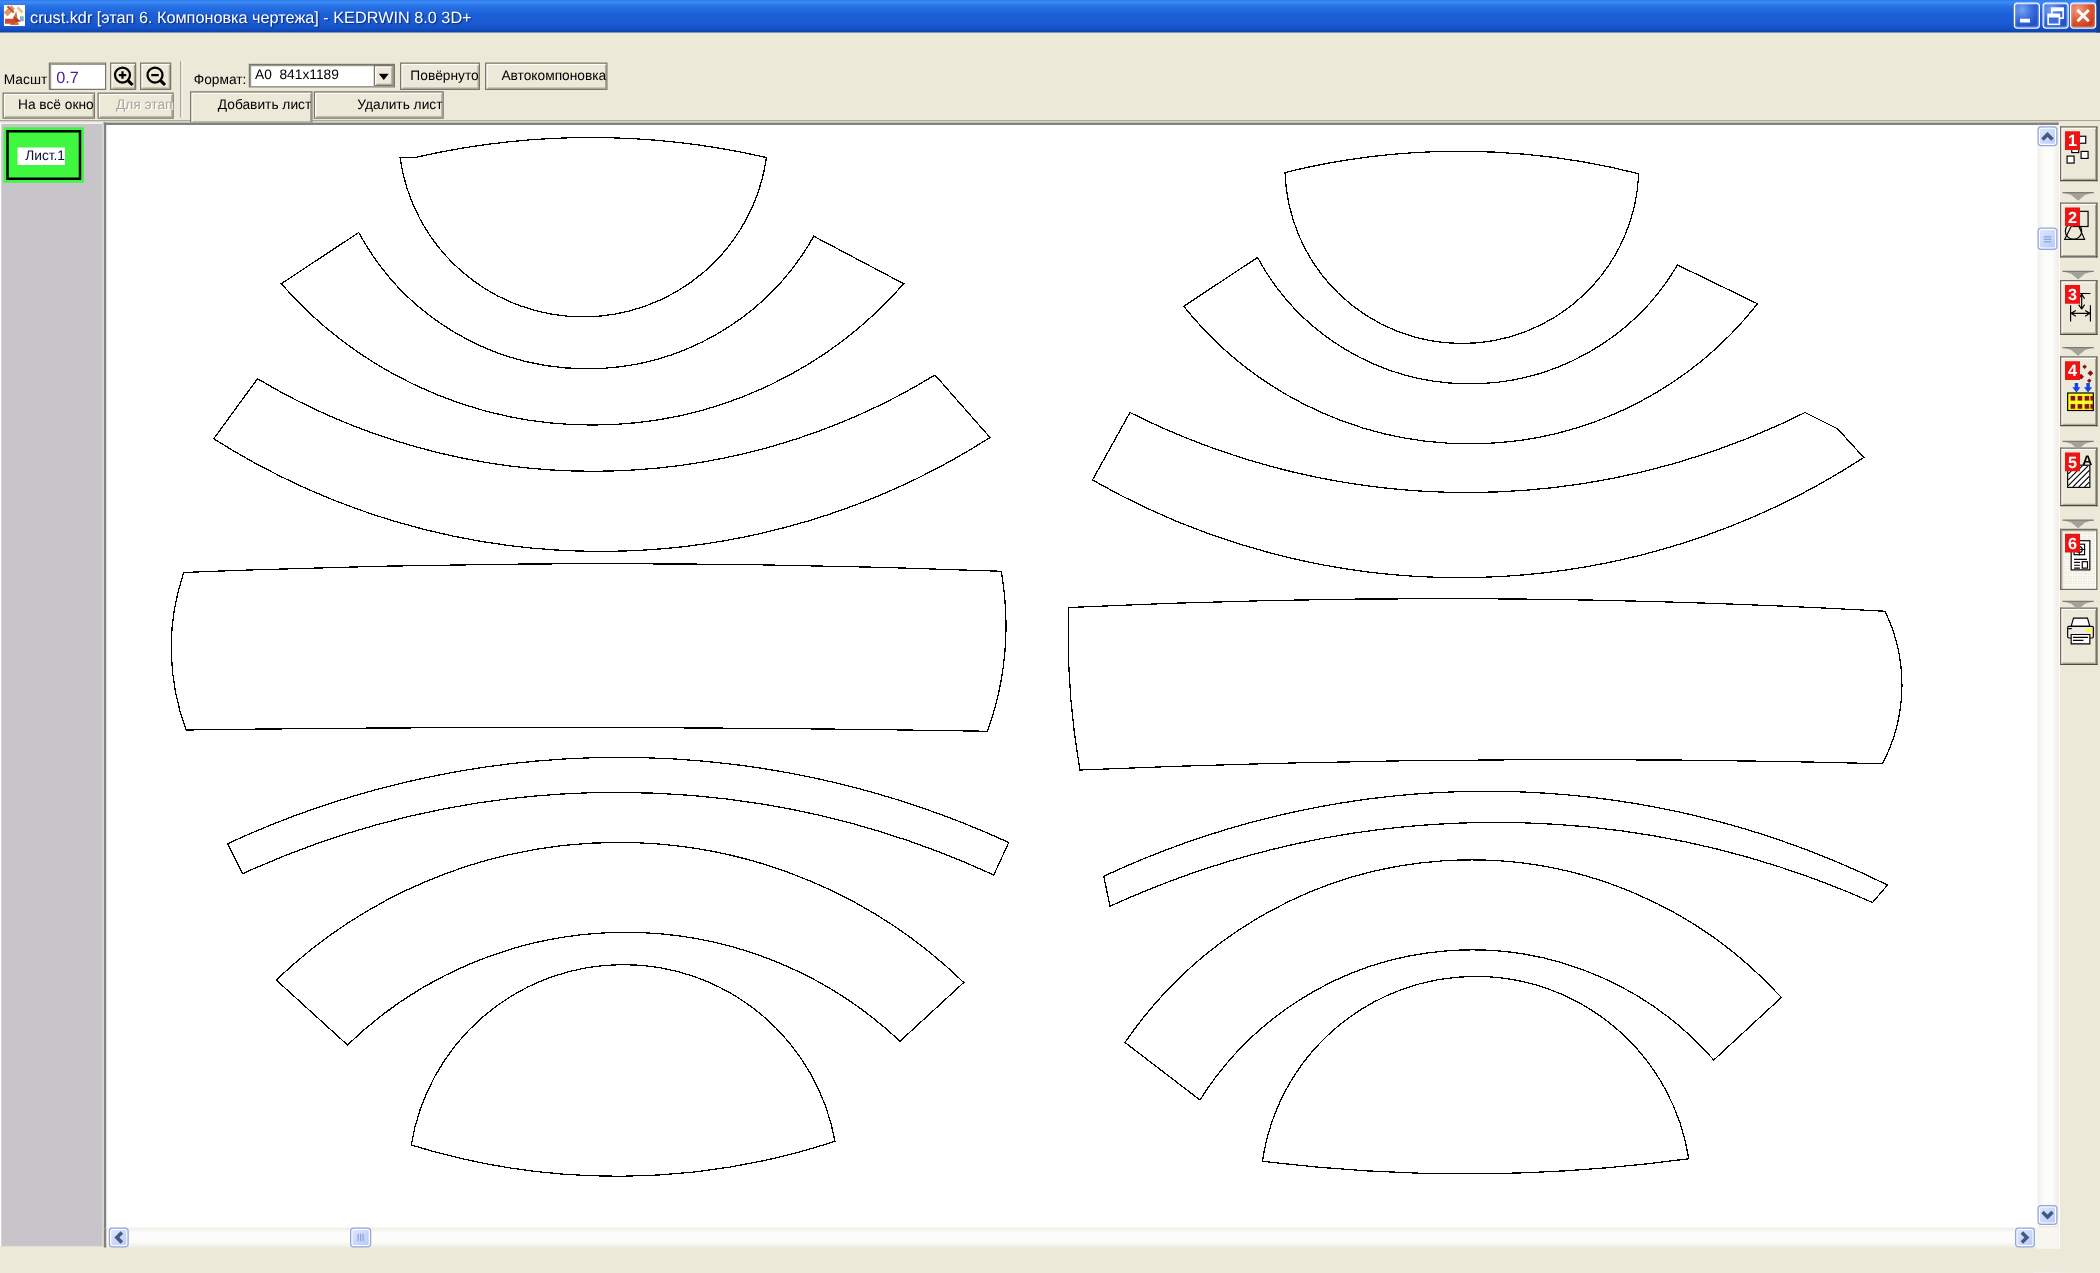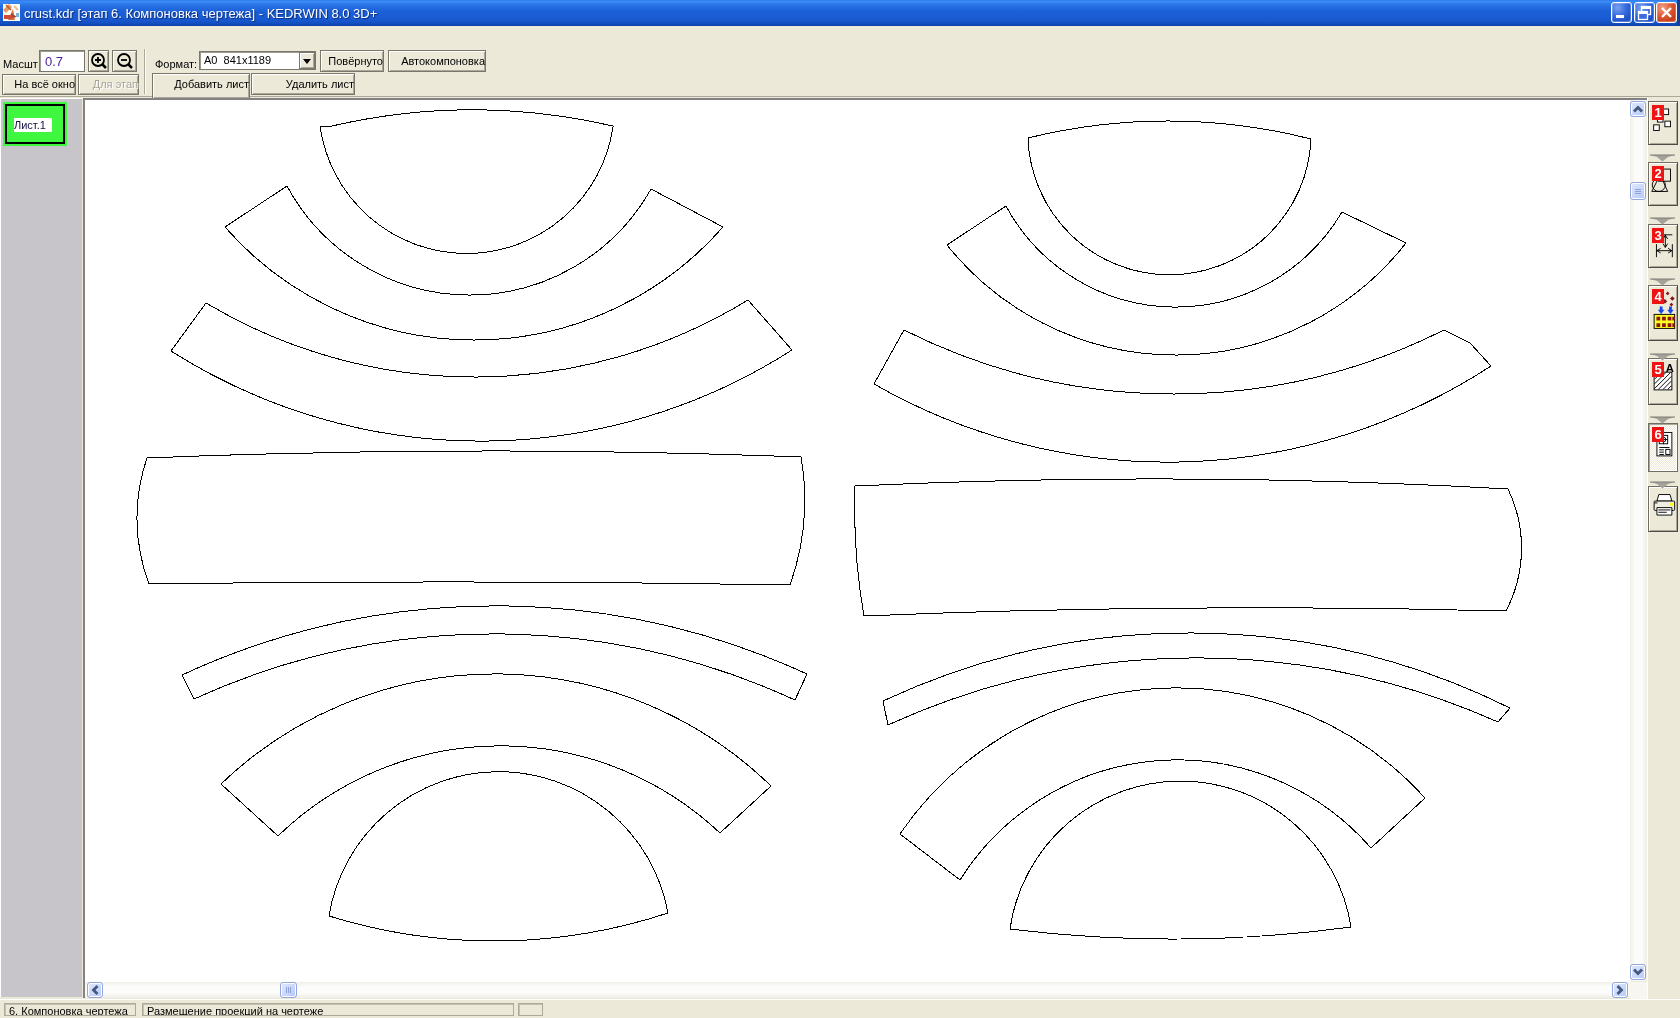--- a/index.html
+++ b/index.html
@@ -18,21 +18,21 @@
 
 #tbar{left:0;top:47px;width:1680px;height:50px;background:#ece9d8;border-bottom:1px solid #aca899;font-size:11px}
 .btn{position:absolute;background:#ece9d8;border:1px solid #7a766b;box-shadow:inset 1px 1px 0 #fff,inset -1px -1px 0 #aca899;font-size:11px;text-align:right;color:#000}
 .btn.dis{color:#a9a59b;text-shadow:1px 1px 0 #fff}
 .sunk{position:absolute;background:#fff;border:1px solid #7a766b;box-shadow:inset 1px 1px 0 #9d9a8f}
 .lbl{position:absolute;color:#000}
 
 #panel{left:0;top:98px;width:82px;height:899px;background:#c8c5ca;border-top:1px solid #fff;border-left:1px solid #fff}
 #sheet{position:absolute;left:2px;top:3px;width:64px;height:44px;background:#3ef73e;border:2px solid #3ef73e}
 #sheet .blk{position:absolute;left:0px;top:0px;right:0;bottom:0;border:2px solid #000}
-#sheet .wl{position:absolute;left:9px;top:14px;width:38px;height:14px;background:#fff;font-size:11px;color:#101040;text-align:left;line-height:14px}
+#sheet .wl{position:absolute;left:9px;top:14px;width:38px;height:14px;background:#fff;font-size:11px;color:#101040;text-align:right;line-height:14px}
 #canvas{left:83px;top:98px;width:1548px;height:885px;background:#fff;border-top:2px solid #828282;border-left:2px solid #828282}
 #cansvg{position:absolute;left:0;top:0}
 
 .sb-track-v{left:1630px;top:100px;width:17px;height:881px;background:linear-gradient(90deg,#f0efe8,#fcfcfa 30%,#fcfcfa 70%,#eeede6)}
 .sb-track-h{left:85px;top:982px;width:1544px;height:16px;background:linear-gradient(180deg,#f0efe8,#fcfcfa 30%,#fcfcfa 70%,#eeede6)}
 .sbtn{position:absolute;width:16px;height:16px;border-radius:3px;border:1px solid #93a7dc;background:linear-gradient(135deg,#dfe8fd 0%,#cddbfb 45%,#b7c9f6 100%);box-shadow:inset 0 0 0 1px #fdfdff}
 .sthumb{position:absolute;border-radius:3px;border:1px solid #93a7dc;background:linear-gradient(135deg,#dfe8fd 0%,#ccdafb 45%,#b4c7f6 100%);box-shadow:inset 0 0 0 1px #fdfdff}
 
 #rstrip{left:1647px;top:97px;width:33px;height:921px;background:#ece9d8}
 .rbtn{position:absolute;left:1px;width:30px;background:#ece9d8;border:1px solid #716d63;border-right-color:#4e4b44;border-bottom-color:#4e4b44;box-shadow:inset 1px 1px 0 #fff,inset -1px -1px 0 #aca899}
@@ -263,22 +263,17 @@
         </svg></div>
 <div class="rsep" style="top:313px"><svg width="27" height="9">
           <path d="M1 2 L26 2 L19 4 L13.5 8.5 L8 4 Z" fill="#a3a29a"></path>
           <path d="M1 2 L26 2" stroke="#7d7c75"></path>
         </svg></div>
 <div class="rsep" style="top:378px"><svg width="27" height="9">
           <path d="M1 2 L26 2 L19 4 L13.5 8.5 L8 4 Z" fill="#a3a29a"></path>
           <path d="M1 2 L26 2" stroke="#7d7c75"></path>
         </svg></div>
 </div>
-<div id="status" class="abs">
-  <div class="sfield" style="left:4px;width:132px">6. Компоновка чертежа</div>
-  <div class="sfield" style="left:142px;width:372px">Размещение проекций на чертеже</div>
-  <div class="sfield" style="left:518px;width:25px"></div>
-</div>
 <div class="abs" style="left:1631px;top:98px;width:17px;height:2px;background:#828282"></div>
 <div class="abs" style="left:1647px;top:98px;width:1px;height:901px;background:#fff"></div>
 <div class="abs" style="left:1629px;top:982px;width:18px;height:17px;background:#f7f6f1"></div>
 <div class="abs" style="left:83px;top:983px;width:2px;height:15px;background:#828282"></div>
 </div>
 
 </body></html>

